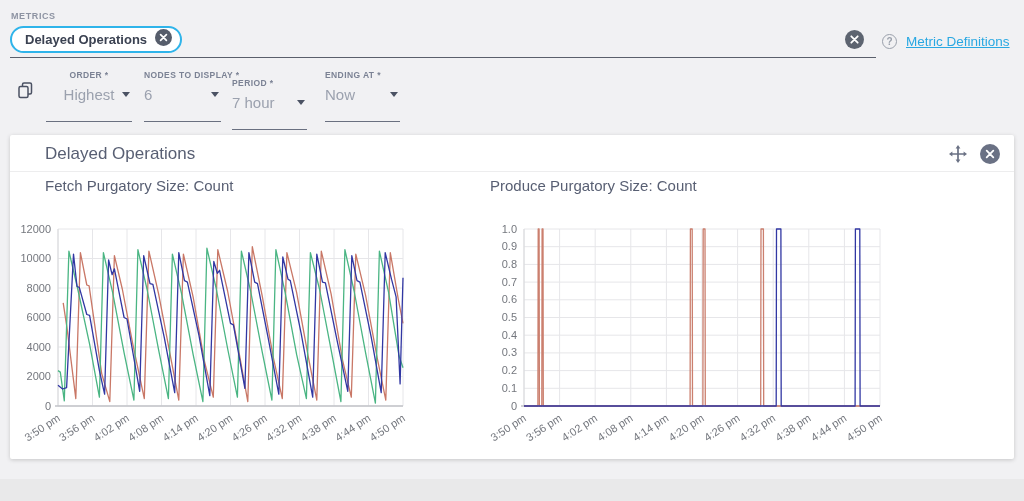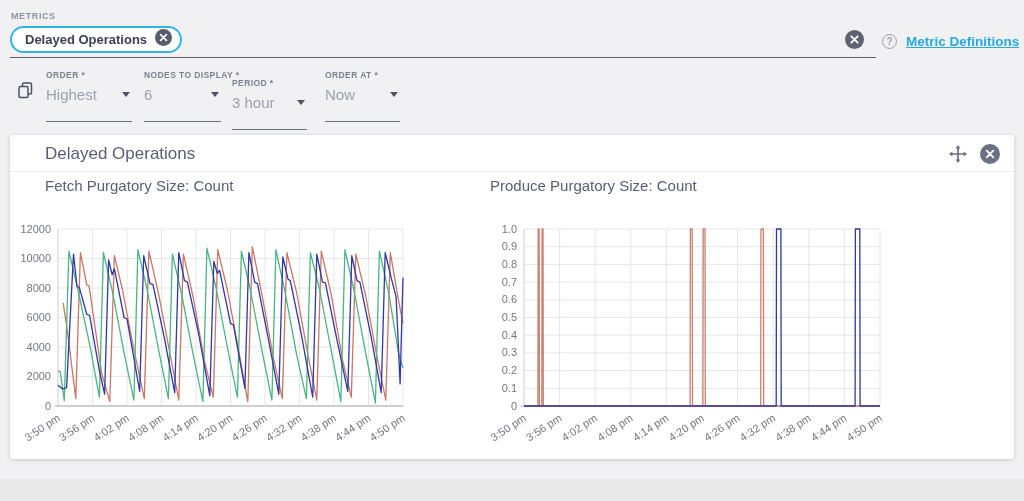--- a/index.html
+++ b/index.html
@@ -13,31 +13,31 @@
   .metrics-input { position:absolute; left:10px; top:24px; width:866px; height:34px;
     border-bottom:1px solid #5a5f6b; }
   .chip { position:absolute; left:0; top:2px; height:27px; display:inline-flex; align-items:center;
     gap:8px; padding:0 8px 0 13px; background:#fff; border:2px solid #2fb4ea; border-radius:15px; }
   .chip-text { font-size:13px; font-weight:700; color:#3b4252; white-space:nowrap; }
   .icon-circle-x { display:inline-block; }
   .clear-btn { position:absolute; right:12px; top:6px; width:19px; height:19px; }
   .right-group { position:absolute; left:882px; top:34px; display:flex; align-items:center; gap:9px; }
   .help-icon { width:15px; height:15px; border:1.5px solid #9aa0ab; border-radius:50%;
     color:#9aa0ab; font-size:10px; font-weight:700; display:flex; align-items:center; justify-content:center; }
-  .metric-link { font-size:13.5px; font-weight:700; color:#29a8e2; text-decoration:underline; cursor:pointer; white-space:nowrap; }
+  .metric-link { font-size:13.5px; font-weight:400; color:#29a8e2; text-decoration:underline; cursor:pointer; white-space:nowrap; }
 
   
   .copy-icon { position:absolute; left:18px; top:82px; }
   .filter-field { position:absolute; top:70px; }
   .filter-label { font-size:8.5px; font-weight:700; letter-spacing:.4px; color:#7b8294; white-space:nowrap; }
   .filter-value-row { position:relative; margin-top:6px; padding-bottom:17px; border-bottom:1px solid #6a7080; }
   .filter-value { font-size:15px; color:#9ba1ae; }
   .dd-arrow { position:absolute; right:2px; top:6px; width:0; height:0;
     border-left:4.5px solid transparent; border-right:4.5px solid transparent; border-top:5px solid #4b5263; }
-  .f1 { left:46px;  width:86px; }
+  .f1 { left:46px;  width:86px;text-align:center; }
   .f2 { left:144px; width:77px; }
   .f3 { left:232px; width:75px;margin-top:8px; }
   .f4 { left:325px; width:75px; }
 
   
   .card { position:absolute; left:10px; top:135px; width:1004px; height:324px; background:#fff;
     border-radius:2px; box-shadow:0 1px 4px rgba(0,0,0,.18); }
   .card-header { position:relative; height:37px; border-bottom:1px solid #ededee; }
   .card-title { position:absolute; left:35px; top:0; line-height:37px; font-size:17px; font-weight:500; color:#585f73; }
   .card-icons { position:absolute; right:14px; top:9px; display:flex; align-items:center; gap:13px; }
@@ -93,26 +93,26 @@
   <div class="filter-field f2">
     <div class="filter-label">NODES TO DISPLAY *</div>
     <div class="filter-value-row">
       <span class="filter-value">6</span>
       <span class="dd-arrow"></span>
     </div>
   </div>
   <div class="filter-field f3">
     <div class="filter-label">PERIOD *</div>
     <div class="filter-value-row">
-      <span class="filter-value">3 hour</span>
+      <span class="filter-value">7 hour</span>
       <span class="dd-arrow"></span>
     </div>
   </div>
   <div class="filter-field f4">
-    <div class="filter-label">ORDER AT *</div>
+    <div class="filter-label">ENDING AT *</div>
     <div class="filter-value-row">
       <span class="filter-value">Now</span>
       <span class="dd-arrow"></span>
     </div>
   </div>
 
   <div class="card">
     <div class="card-header">
       <div class="card-title">Delayed Operations</div>
       <div class="card-icons">

